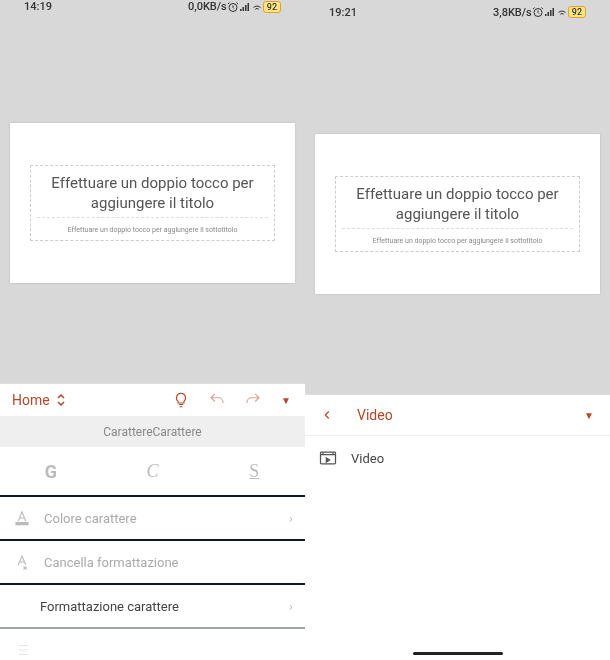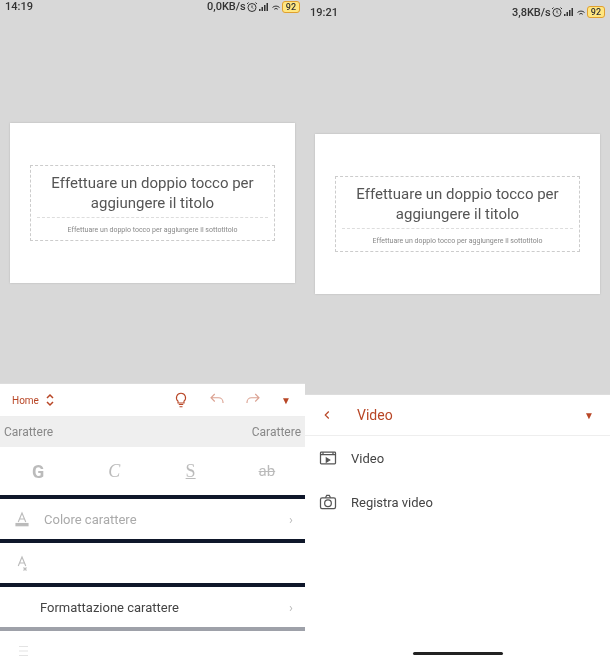--- a/index.html
+++ b/index.html
@@ -1,38 +1,38 @@
 <!DOCTYPE html>
 <html><head>
 <meta charset="utf-8">
 <style>
   * { margin: 0; padding: 0; box-sizing: border-box; font-family: -apple-system, "Segoe UI", Roboto, sans-serif; }
   body { width: 610px; height: 660px; background: #d8d8d8; display: flex; overflow: hidden; }
   .phone { width: 305px; height: 660px; display: flex; flex-direction: column; background: #d8d8d8; }
-  .statusbar { height: 24px; background: #d8d8d8; display: flex; align-items: center; justify-content: space-between; padding: 0 5px; font-size: 11px; color: #333; font-weight: 500; }
+  .statusbar { height: 24px; background: #d8d8d8; display: flex; align-items: center; justify-content: space-between; padding: 0 24px; font-size: 11px; color: #333; font-weight: 500; }
   .statusbar .right { display: flex; align-items: center; gap: 0; }
   .statusbar .batt { display: inline-flex; align-items: center; border: 1px solid #e0a030; border-radius: 3px; padding: 0 3px; color: #333; font-size: 9px; background: #ffe680; }
   .canvas { flex: 0 0 auto; background: #d8d8d8; display: flex; justify-content: center; align-items: flex-start; padding-top: 110px; padding-bottom: 100px; }
   .slide { width: 285px; height: 160px; background: #fff; box-shadow: 0 0 2px rgba(0,0,0,0.15); display: flex; justify-content: center; align-items: center; }
   .ph-box { width: 245px; border: 1px dashed #ccc; text-align: center; padding: 8px 6px 6px; }
   .ph-title { font-size: 15px; color: #555; line-height: 1.3; border-bottom: 1px dashed #ddd; padding-bottom: 4px; margin-bottom: 3px; }
   .ph-sub { font-size: 7px; color: #888; margin-top: 8px; }
   .toolbar { background: #fff; border-top: 1px solid #ddd; border-bottom: 1px solid #eee; height: 42px; display: flex; align-items: center; padding: 0 6px; gap: 4px; }
-  .home-sel { color: #b84626; font-size: 10px; display: flex; align-items: center; gap: 6px; padding: 4px 6px; }
+  .home-sel { color: #b84626; font-size: 14px; display: flex; align-items: center; gap: 6px; padding: 4px 6px; }
   .tb-spacer { flex: 1; }
   .tb-btn { width: 32px; height: 32px; display: flex; align-items: center; justify-content: center; color: #b84626; }
   .tb-btn.dim svg { opacity: 0.5; }
   .caret { color: #b84626; font-size: 10px; padding: 0 8px; }
-  .section-head { background: #efefef; color: #888; font-size: 12px; display: flex; justify-content: space-between; padding: 8px 4px; }
+  .section-head { background: #efefef; color: #888; font-size: 12px; display: flex; justify-content: center; padding: 8px 4px; }
   .format-row { background: #fff; height: 48px; display: flex; }
   .fmt { flex: 1; display: flex; align-items: center; justify-content: center; color: #bbb; font-size: 18px; font-family: Georgia, serif; }
   .fmt.bold { font-weight: 700; font-family: inherit; }
   .fmt.strike { text-decoration: line-through; font-family: inherit; font-size: 15px; }
   .fmt.under { text-decoration: underline; }
-  .list-row { background: #fff; height: 44px; display: flex; align-items: center; padding: 0 12px; color: #aaa; font-size: 13px; gap: 12px; border-top: 4px solid #0f172a; }
+  .list-row { background: #fff; height: 44px; display: flex; align-items: center; padding: 0 12px; color: #aaa; font-size: 13px; gap: 12px; border-top: 2px solid #0f172a; }
   .list-row.dark { color: #444; }
   .list-row .chev { margin-left: auto; color: #bbb; }
   .list-row .ico { width: 20px; display: flex; justify-content: center; color: #bbb; }
   .panel { background: #fff; flex: 1; display: flex; flex-direction: column; }
   .homebar { height: 14px; display: flex; justify-content: center; align-items: center; background: #fff; }
   .homebar .bar { width: 90px; height: 3px; background: #222; border-radius: 2px; }
   .video-tab { color: #b84626; font-size: 14px; padding: 0 10px; }
   .right-caret { margin-left: auto; color: #b84626; font-size: 10px; padding: 0 10px; }
   .video-row { background: #fff; height: 44px; display: flex; align-items: center; padding: 0 12px; color: #444; font-size: 13px; gap: 12px; }
   .video-row .ico { width: 22px; display: flex; justify-content: center; color: #555; }
@@ -105,38 +105,38 @@
 
   <div class="panel">
     <div class="section-head">
       <span>Carattere</span>
       <span>Carattere</span>
     </div>
     <div class="format-row">
       <div class="fmt bold">G</div>
       <div class="fmt" style="font-style:italic">C</div>
       <div class="fmt under">S</div>
-      <div class="fmt strike">ab</div>
     </div>
     <div class="list-row">
       <span class="ico">
         <svg width="18" height="18" viewBox="0 0 24 24" fill="none" stroke="#bbb" stroke-width="1.5">
             <path d="M7 16L12 4l5 12M9 12h6"></path>
             <rect x="4" y="18" width="16" height="3" fill="#bbb"></rect>
           </svg>
       </span>
       <span>Colore carattere</span>
       <span class="chev">›</span>
     </div>
     <div class="list-row">
       <span class="ico">
         <svg width="18" height="18" viewBox="0 0 24 24" fill="none" stroke="#bbb" stroke-width="1.5">
             <path d="M7 16L12 4l5 12M9 12h6M14 18l4 4m0-4l-4 4"></path>
           </svg>
       </span>
+      <span>Cancella formattazione</span>
     </div>
     <div class="list-row dark" style="padding-left:40px">
       <span>Formattazione carattere</span>
       <span class="chev">›</span>
     </div>
     <div class="list-row" style="opacity:.4">
       <span class="ico">
         <svg width="18" height="18" viewBox="0 0 24 24" fill="none" stroke="#bbb" stroke-width="1.5">
             <path d="M8 6h12M8 12h12M8 18h12M3 6h.01M3 12h.01M3 18h.01"></path>
           </svg>
@@ -193,28 +193,18 @@
   <div class="panel">
     <div class="video-row">
       <span class="ico">
         <svg width="20" height="20" viewBox="0 0 24 24" fill="none" stroke="#555" stroke-width="1.5">
             <rect x="3" y="5" width="18" height="14" rx="1"></rect>
             <path d="M3 8h18M6 5v3M18 5v3M10 12l4 2.5-4 2.5z" fill="#555"></path>
           </svg>
       </span>
       <span>Video</span>
     </div>
-    <div class="video-row">
-      <span class="ico">
-        <svg width="20" height="20" viewBox="0 0 24 24" fill="none" stroke="#555" stroke-width="1.5">
-            <rect x="3" y="7" width="18" height="13" rx="2"></rect>
-            <circle cx="12" cy="13.5" r="4"></circle>
-            <path d="M9 7l1.5-3h3L15 7"></path>
-          </svg>
-      </span>
-      <span>Registra video</span>
-    </div>
     <div style="flex:1"></div>
   </div>
   <div class="homebar">
       <div class="bar"></div>
     </div>
 </div>
 
 </body></html>

